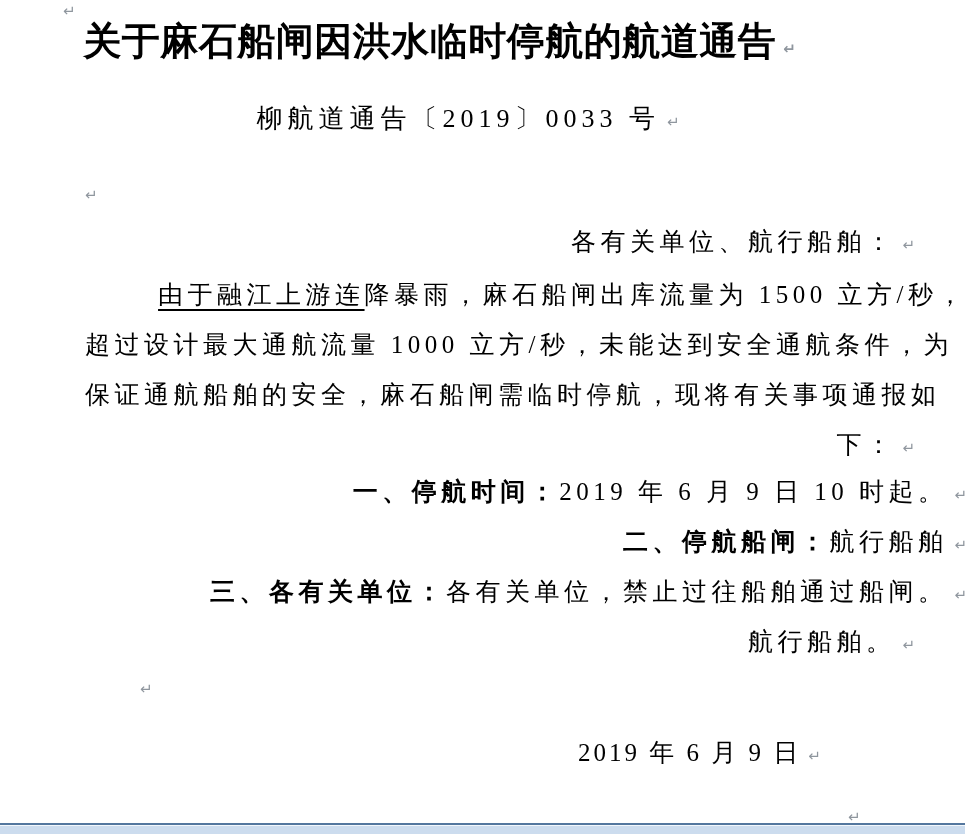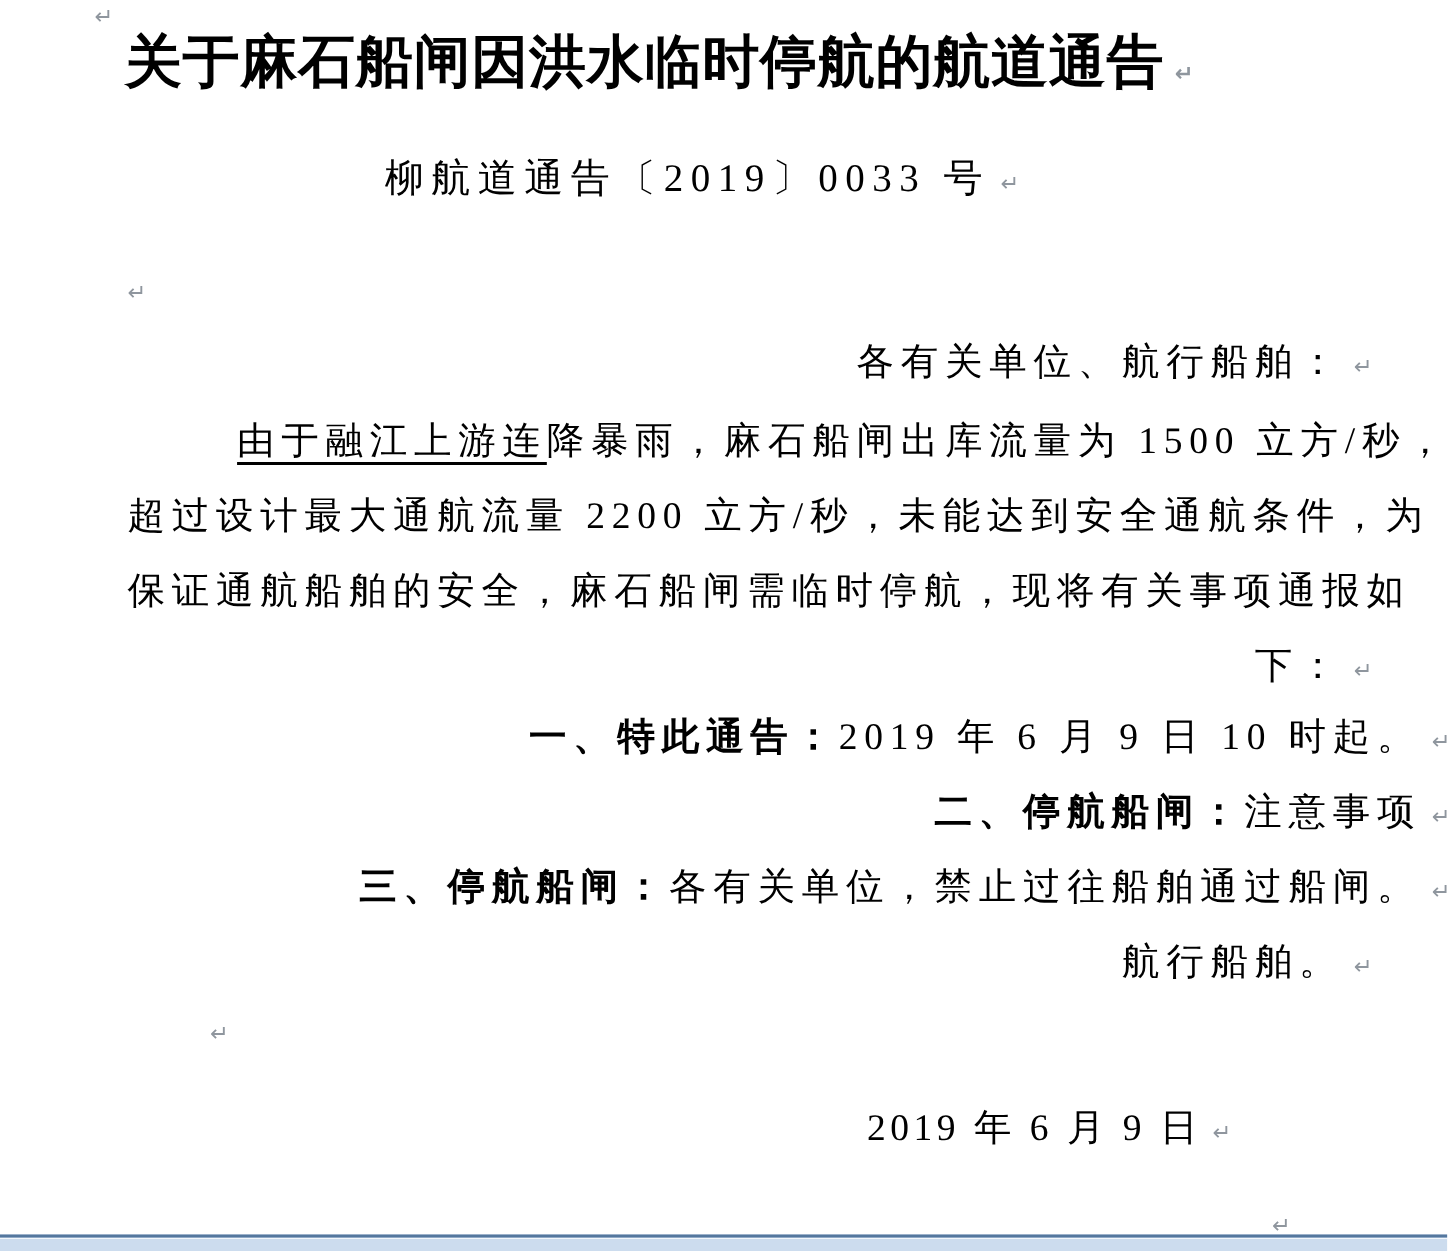--- a/index.html
+++ b/index.html
@@ -60,31 +60,31 @@
   <h1 class="title"><span>关于麻石船闸因洪水临时停航的航道通告</span><span class="pmark inline">↵</span></h1>
 
   <div class="docnum"><span>柳航道通告〔2019〕0033 号</span><span class="pmark inline">↵</span></div>
 
   <span class="pmark standalone" style="left:85px;top:186px">↵</span>
 
   <div class="line" style="top:227px"><span>各有关单位、航行船舶：</span><span class="pmark inline">↵</span></div>
 
   <div class="line indent" style="top:280px"><span class="squiggle">由于融江上游连</span><span>降暴雨，麻石船闸出库流量为 1500 立方/秒，</span></div>
 
-  <div class="line" style="top:330px">超过设计最大通航流量 2200 立方/秒，未能达到安全通航条件，为</div>
+  <div class="line" style="top:330px">超过设计最大通航流量 1000 立方/秒，未能达到安全通航条件，为</div>
 
   <div class="line" style="top:380px">保证通航船舶的安全，麻石船闸需临时停航，现将有关事项通报如</div>
 
   <div class="line" style="top:430px"><span>下：</span><span class="pmark inline">↵</span></div>
 
-  <div class="line indent" style="top:477px"><span class="b">一、特此通告：</span><span>2019 年 6 月 9 日 10 时起。</span><span class="pmark inline">↵</span></div>
+  <div class="line indent" style="top:477px"><span class="b">一、停航时间：</span><span>2019 年 6 月 9 日 10 时起。</span><span class="pmark inline">↵</span></div>
 
-  <div class="line indent" style="top:527px"><span class="b">二、停航船闸：</span><span>注意事项</span><span class="pmark inline">↵</span></div>
+  <div class="line indent" style="top:527px"><span class="b">二、停航船闸：</span><span>航行船舶</span><span class="pmark inline">↵</span></div>
 
-  <div class="line indent" style="top:577px"><span class="b">三、停航船闸：</span><span>各有关单位，禁止过往船舶通过船闸。</span><span class="pmark inline">↵</span></div>
+  <div class="line indent" style="top:577px"><span class="b">三、各有关单位：</span><span>各有关单位，禁止过往船舶通过船闸。</span><span class="pmark inline">↵</span></div>
 
   <div class="line" style="top:627px"><span>航行船舶。</span><span class="pmark inline">↵</span></div>
 
   <span class="pmark standalone" style="left:140px;top:680px">↵</span>
 
 
   <div class="sig-date" style="top:738px"><span>2019 年 6 月 9 日</span><span class="pmark inline">↵</span></div>
 
   <span class="pmark standalone" style="left:848px;top:808px">↵</span>
 

